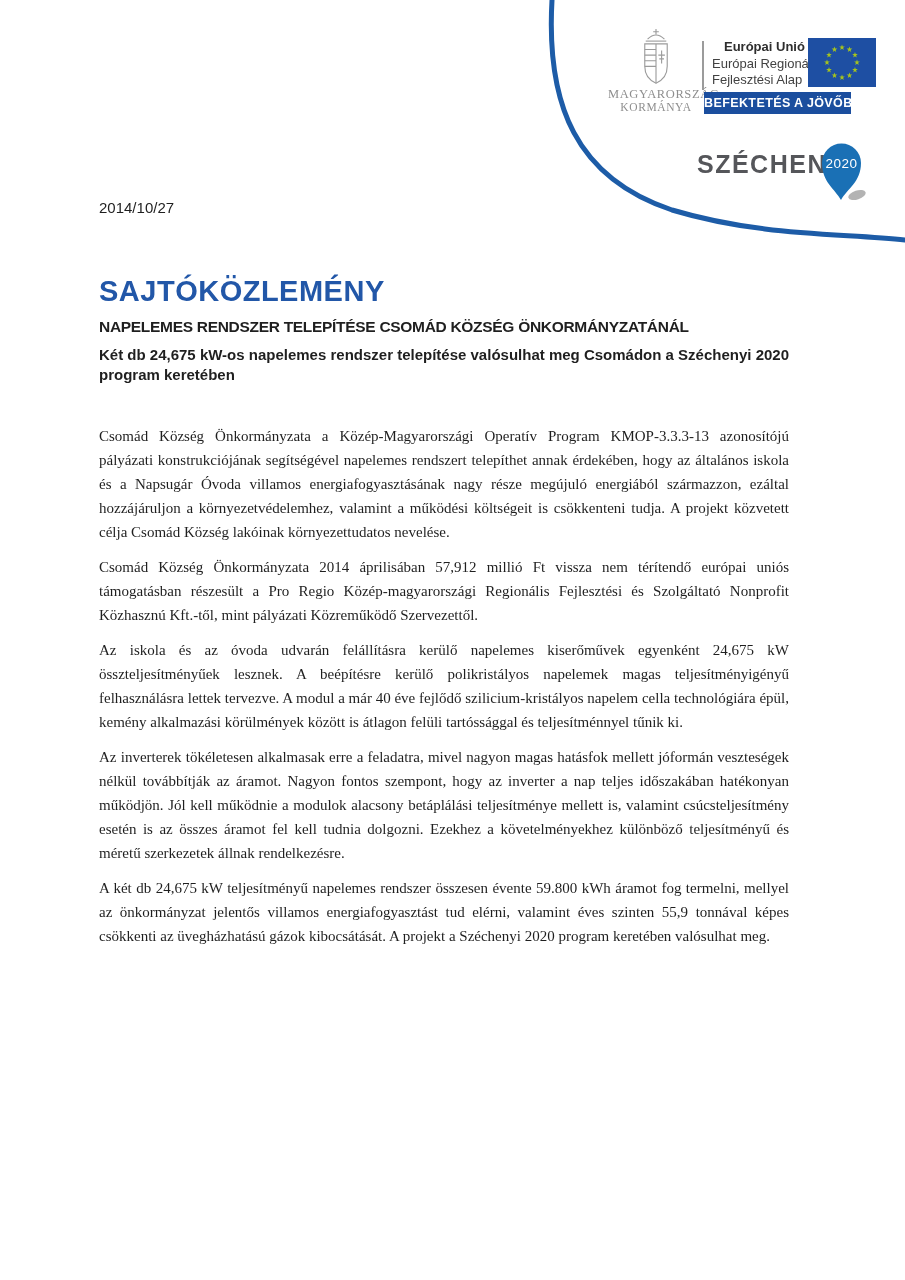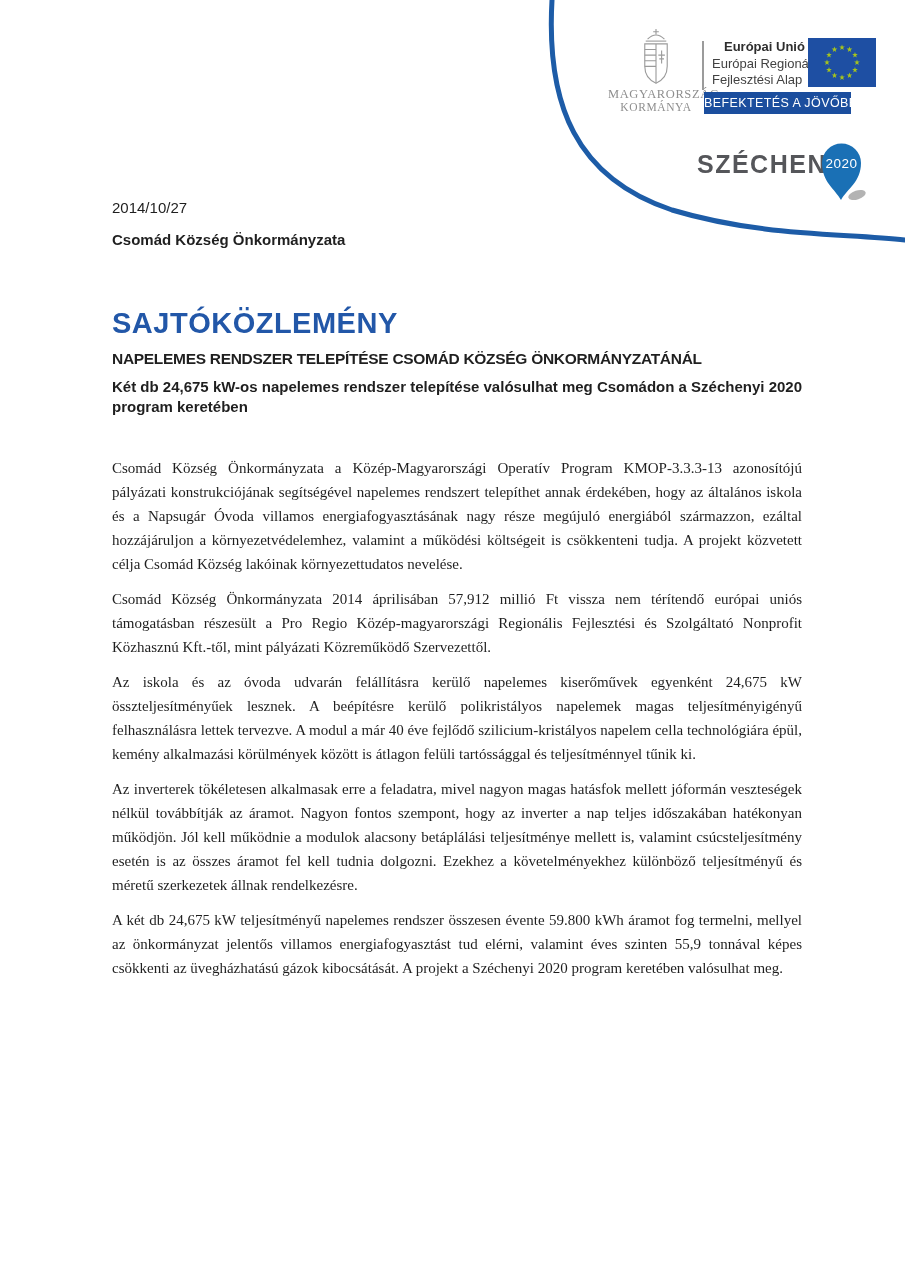--- a/index.html
+++ b/index.html
@@ -30,32 +30,32 @@
   .gov-line.l2{font-size:11.5px;}
 
   .eu-sep{position:absolute;left:702px;top:41px;width:2px;height:49px;background:#9b9b9b;}
   .eu-text{position:absolute;left:712px;top:39px;font-size:13px;line-height:16.5px;}
   .eu-title{font-weight:bold;color:#2e2e2e;padding-left:12px;}
   .eu-sub{color:#424242;}
   .eu-flag{position:absolute;left:808px;top:38px;}
 
   .banner{
     position:absolute;left:704px;top:92px;width:147px;height:22px;
-    background:var(--banner-blue);color:#fff;font-weight:normal;font-size:12.5px;
+    background:var(--banner-blue);color:#fff;font-weight:bold;font-size:12.5px;
     text-align:center;line-height:22px;letter-spacing:.4px;white-space:nowrap;
   }
 
   .szechenyi-word{
     position:absolute;left:697px;top:150px;font-size:25px;font-weight:bold;
     color:var(--szechenyi-gray);letter-spacing:1.5px;white-space:nowrap;
   }
   .pin{position:absolute;left:817px;top:140px;}
 
   
-  .content{position:absolute;left:112px;top:190px;width:690px;}
+  .content{position:absolute;left:99px;top:190px;width:690px;}
   .date{font-size:15px;margin-top:8px;line-height:19px;}
   .org{font-size:15px;font-weight:bold;margin-top:13px;line-height:19px;}
   .title{
     font-size:29px;font-weight:bold;color:var(--title-blue);
     margin-top:56px;line-height:36px;letter-spacing:.5px;white-space:nowrap;
   }
   .headline{
     font-size:15.5px;font-weight:bold;margin-top:8px;line-height:19px;
     letter-spacing:-0.3px;white-space:nowrap;
   }
@@ -125,21 +125,20 @@
 
   <div class="szechenyi-word">SZÉCHENYI</div>
   <svg class="pin" width="58" height="62" viewBox="0 0 58 62" aria-hidden="true">
     <ellipse cx="40" cy="55" rx="9" ry="4.5" fill="#b3b3b3" transform="rotate(-18 40 55)"></ellipse>
     <path d="M24 60 C18 49 5 42 5 23 A19.5 19.5 0 1 1 44 23 C44 42 30 49 24 60 Z" style="fill:var(--pin-blue)"></path>
     <text x="24.5" y="28" text-anchor="middle" font-family="Liberation Sans, sans-serif" font-size="13.5" letter-spacing="0.5" fill="#ffffff">2020</text>
   </svg>
 
   <div class="content">
     <div class="date">2014/10/27</div>
-    <div class="org">Csomád Község Önkormányzata</div>
     <div class="title">SAJTÓKÖZLEMÉNY</div>
     <div class="headline">NAPELEMES RENDSZER TELEPÍTÉSE CSOMÁD KÖZSÉG ÖNKORMÁNYZATÁNÁL</div>
     <div class="lead">Két db 24,675 kW-os napelemes rendszer telepítése valósulhat meg Csomádon a Széchenyi 2020 program keretében</div>
 
     <div class="body-text">
       <p>Csomád Község Önkormányzata a Közép-Magyarországi Operatív Program KMOP-3.3.3-13 azonosítójú pályázati konstrukciójának segítségével napelemes rendszert telepíthet annak érdekében, hogy az általános iskola és a Napsugár Óvoda villamos energiafogyasztásának nagy része megújuló energiából származzon, ezáltal hozzájáruljon a környezetvédelemhez, valamint a működési költségeit is csökkenteni tudja. A projekt közvetett célja Csomád Község lakóinak környezettudatos nevelése.</p>
       <p>Csomád Község Önkormányzata 2014 áprilisában 57,912 millió Ft vissza nem térítendő európai uniós támogatásban részesült a Pro Regio Közép-magyarországi Regionális Fejlesztési és Szolgáltató Nonprofit Közhasznú Kft.-től, mint pályázati Közreműködő Szervezettől.</p>
       <p>Az iskola és az óvoda udvarán felállításra kerülő napelemes kiserőművek egyenként 24,675 kW összteljesítményűek lesznek. A beépítésre kerülő polikristályos napelemek magas teljesítményigényű felhasználásra lettek tervezve. A modul a már 40 éve fejlődő szilicium-kristályos napelem cella technológiára épül, kemény alkalmazási körülmények között is átlagon felüli tartóssággal és teljesítménnyel tűnik ki.</p>
       <p>Az inverterek tökéletesen alkalmasak erre a feladatra, mivel nagyon magas hatásfok mellett jóformán veszteségek nélkül továbbítják az áramot. Nagyon fontos szempont, hogy az inverter a nap teljes időszakában hatékonyan működjön. Jól kell működnie a modulok alacsony betáplálási teljesítménye mellett is, valamint csúcsteljesítmény esetén is az összes áramot fel kell tudnia dolgozni. Ezekhez a követelményekhez különböző teljesítményű és méretű szerkezetek állnak rendelkezésre.</p>
       <p>A két db 24,675 kW teljesítményű napelemes rendszer összesen évente 59.800 kWh áramot fog termelni, mellyel az önkormányzat jelentős villamos energiafogyasztást tud elérni, valamint éves szinten 55,9 tonnával képes csökkenti az üvegházhatású gázok kibocsátását. A projekt a Széchenyi 2020 program keretében valósulhat meg.</p>

